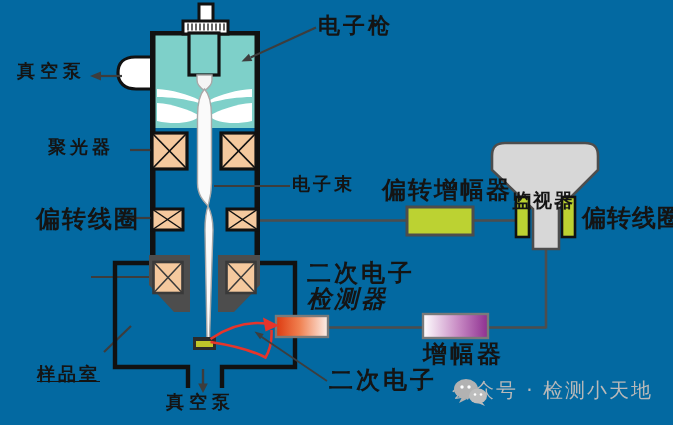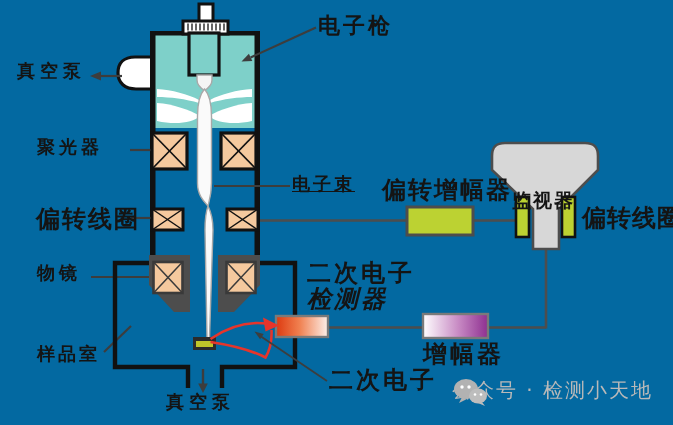--- a/index.html
+++ b/index.html
@@ -174,25 +174,24 @@
   <polygon points="279,325.5 263,317.5 265.5,331.5" fill="#E6352B"></polygon>
 
   <g>
     <line x1="327" y1="381" x2="261" y2="336.5" stroke="#3d3d3d" stroke-width="1.8"></line>
     <polygon points="254.5,331.5 263.7,334 260.1,339.2" fill="#3d3d3d"></polygon>
   </g>
 </svg>
 
 <div class="lbl fs22" style="left:318px;top:14px;">电子枪</div>
 <div class="lbl fs21" style="left:17px;top:61px;letter-spacing:5px;">真空泵</div>
-<div class="lbl fs21" style="left:37px;top:137px;letter-spacing:4px;">聚光器</div>
-<div class="lbl fs21" style="left:292px;top:174px;text-decoration:underline;">电子束</div>
+<div class="lbl fs21" style="left:48px;top:137px;letter-spacing:4px;">聚光器</div>
+<div class="lbl fs21" style="left:292px;top:174px;">电子束</div>
 <div class="lbl fs20" style="left:36px;top:206px;letter-spacing:2px;">偏转线圈</div>
-<div class="lbl fs21" style="left:37px;top:263px;letter-spacing:4px;">物镜</div>
-<div class="lbl fs21" style="left:37px;top:344px;letter-spacing:3px;">样品室</div>
+<div class="lbl fs21" style="left:37px;top:364px;letter-spacing:3px;text-decoration:underline;">样品室</div>
 <div class="lbl fs21" style="left:166px;top:392px;letter-spacing:5px;">真空泵</div>
 <div class="lbl fs20" style="left:382px;top:177px;letter-spacing:2px;">偏转增幅器</div>
 <div class="lbl fs19" style="left:512px;top:150px;letter-spacing:2px;">监视器</div>
 <div class="lbl fs20" style="left:582px;top:205px;letter-spacing:1px;">偏转线圈</div>
 <div class="lbl fs20" style="left:307px;top:260px;">二次电子</div>
 <div class="lbl fs20" style="left:307px;top:286px;font-style:italic;">检测器</div>
 <div class="lbl fs20" style="left:423px;top:341px;letter-spacing:3px;">增幅器</div>
 <div class="lbl fs20" style="left:329px;top:367px;">二次电子</div>
 
 <div class="watermark">

